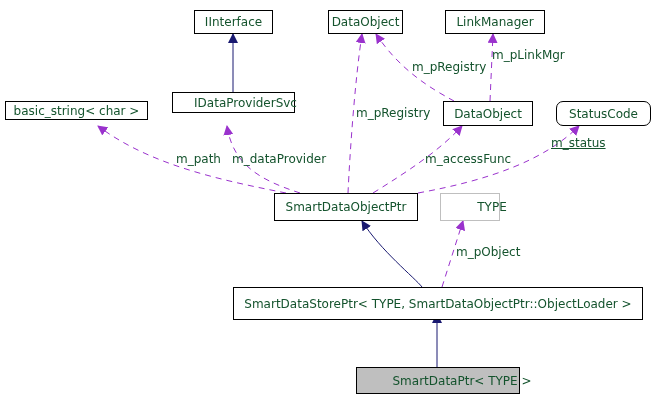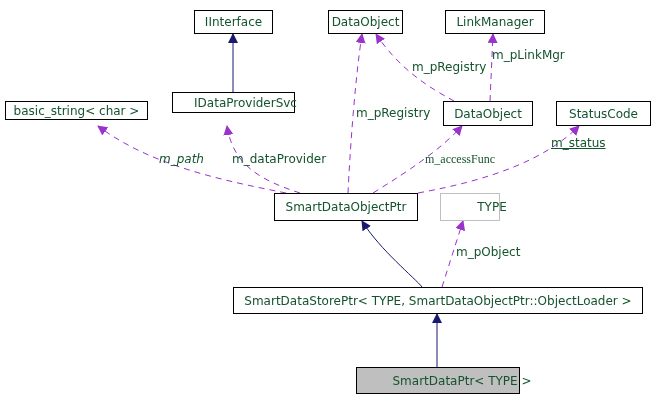--- a/index.html
+++ b/index.html
@@ -49,29 +49,29 @@
   <path d="M437,367 L437,314" stroke="#191970" fill="none" marker-end="url(#arrBlue)"></path>
 </svg>
 
 <div class="node" style="left:194px;top:10px;width:79px;height:24px;">IInterface</div>
 <div class="node" style="left:328px;top:10px;width:75px;height:24px;">DataObject</div>
 <div class="node" style="left:445px;top:10px;width:100px;height:24px;">LinkManager</div>
 
 <div class="node" style="left:5px;top:101px;width:143px;height:19px;">basic_string&lt; char &gt;</div>
 <div class="node" style="left:172px;top:92px;width:123px;height:21px;padding-left:24px;">IDataProviderSvc</div>
 <div class="node" style="left:443px;top:101px;width:90px;height:25px;">DataObject</div>
-<div class="node" style="left:556px;top:101px;width:95px;height:25px;">StatusCode</div>
+<div class="node" style="left:556px;top:101px;width:95px;height:25px;border-radius:7px;">StatusCode</div>
 
 <div class="node" style="left:274px;top:193px;width:144px;height:28px;">SmartDataObjectPtr</div>
 <div class="node gray" style="left:440px;top:193px;width:60px;height:28px;">TYPE</div>
 
-<div class="node" style="left:233px;top:287px;width:410px;height:27px;">SmartDataStorePtr&lt; TYPE, SmartDataObjectPtr::ObjectLoader &gt;</div>
+<div class="node" style="left:233px;top:287px;width:410px;height:33px;">SmartDataStorePtr&lt; TYPE, SmartDataObjectPtr::ObjectLoader &gt;</div>
 
 <div class="node current" style="left:356px;top:367px;width:164px;height:27px;padding-left:48px;">SmartDataPtr&lt; TYPE &gt;</div>
 
 <span class="lbl" style="left:412px;top:60px;">m_pRegistry</span>
 <span class="lbl" style="left:492px;top:48px;">m_pLinkMgr</span>
 <span class="lbl" style="left:356px;top:106px;">m_pRegistry</span>
-<span class="lbl" style="left:159px;top:152px;font-style:italic;">m_path</span>
+<span class="lbl" style="left:176px;top:152px;">m_path</span>
 <span class="lbl" style="left:232px;top:152px;">m_dataProvider</span>
-<span class="lbl" style="left:425px;top:152px;font-family:Liberation Serif, serif;">m_accessFunc</span>
+<span class="lbl" style="left:425px;top:152px;">m_accessFunc</span>
 <span class="lbl" style="left:551px;top:136px;text-decoration:underline;">m_status</span>
 <span class="lbl" style="left:456px;top:245px;">m_pObject</span>
 
 </body></html>

